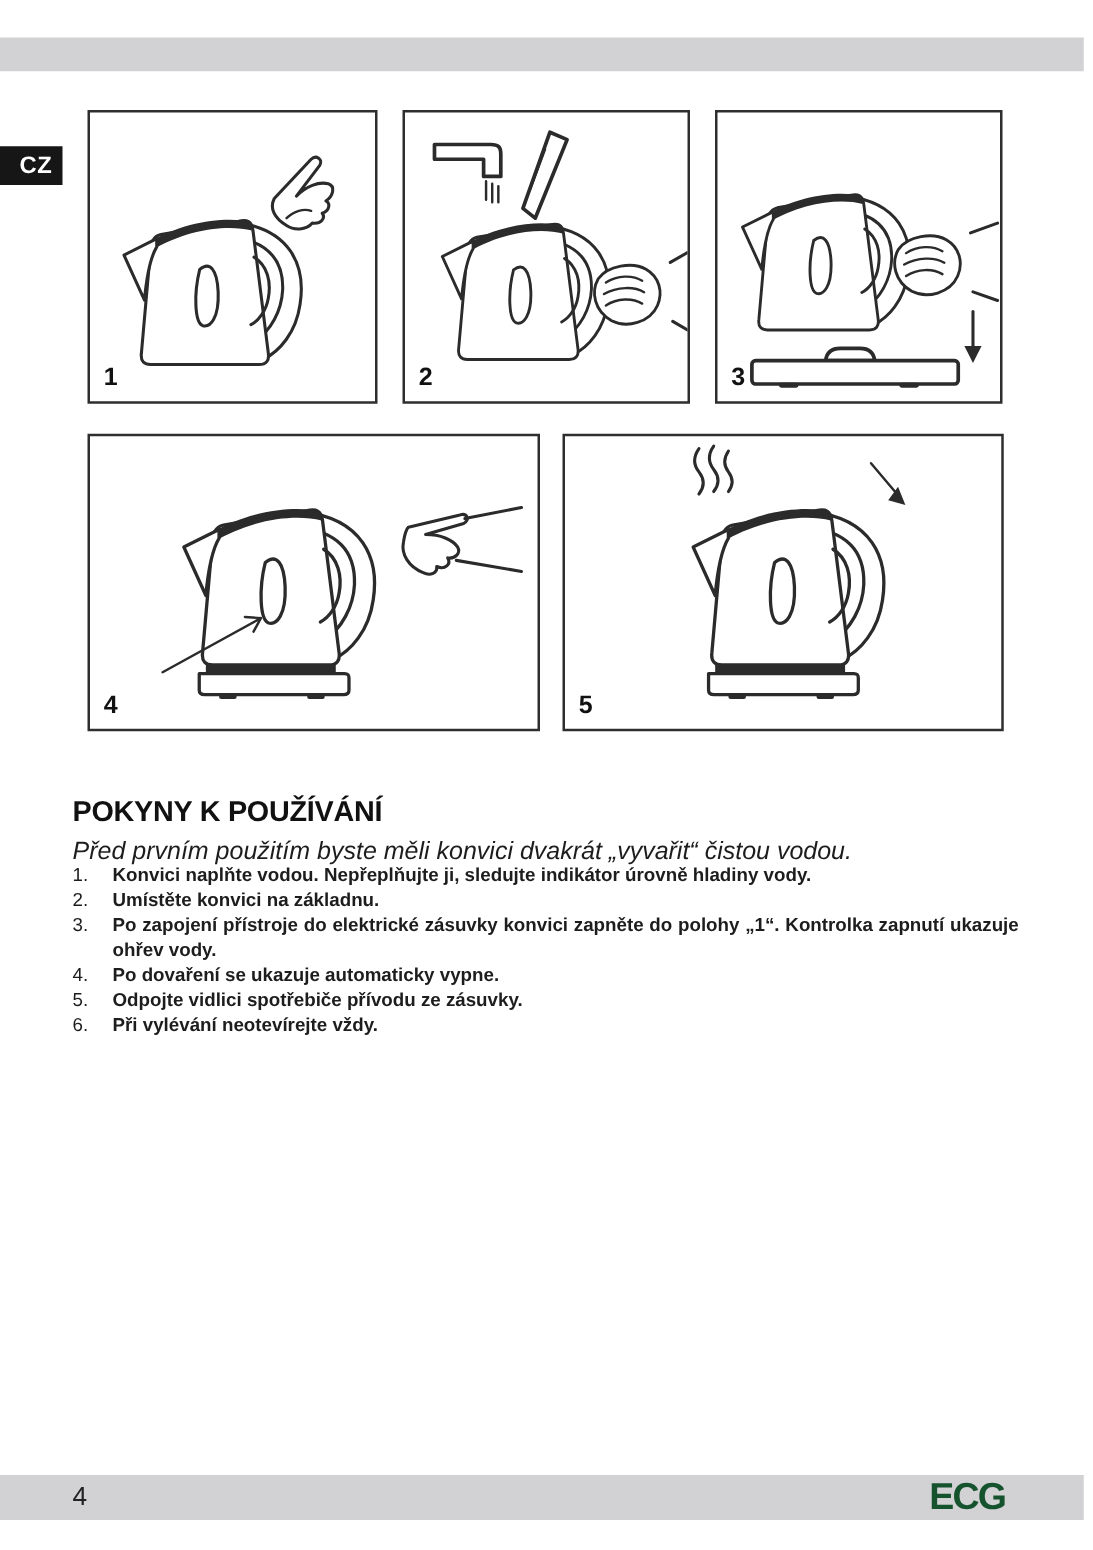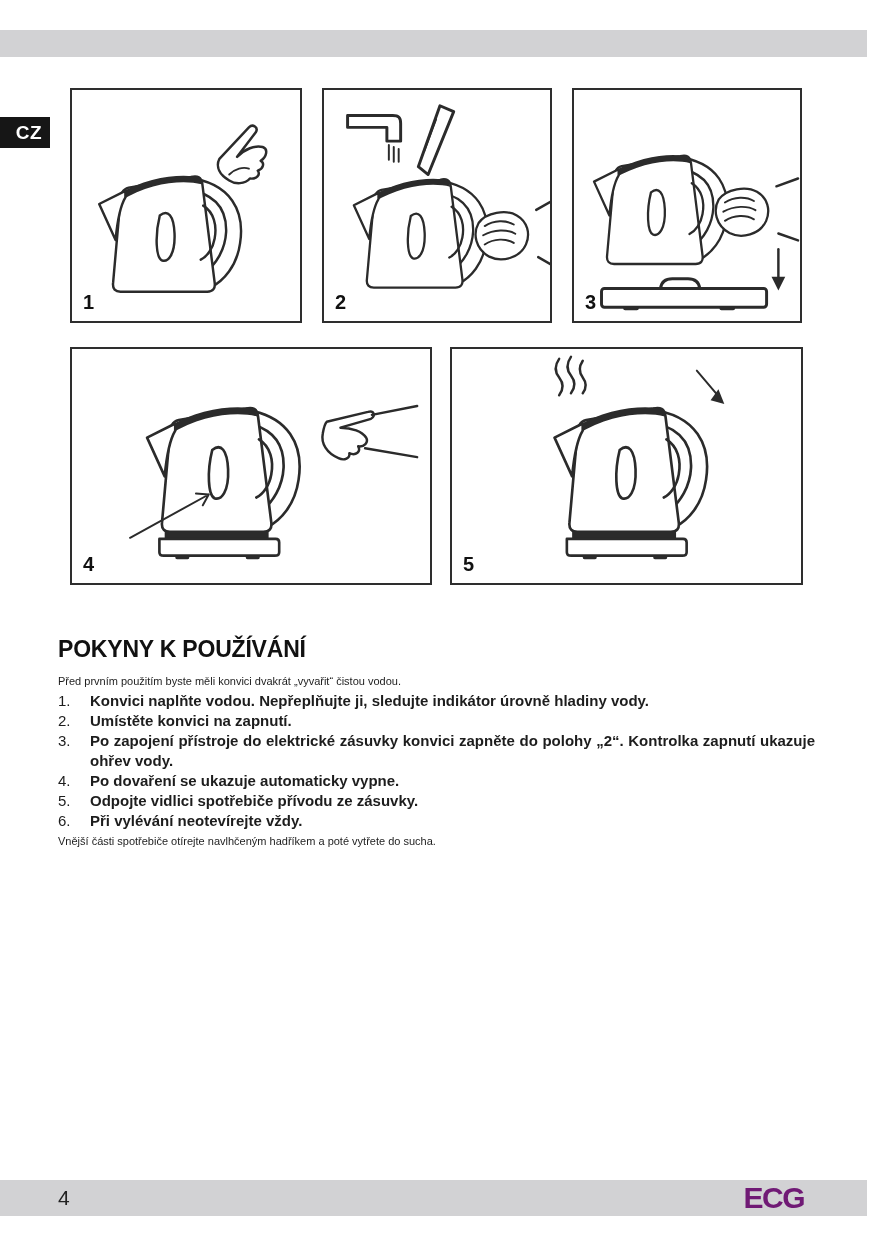--- a/index.html
+++ b/index.html
@@ -17,32 +17,32 @@
   .fig .fig-num{position:absolute;left:11px;bottom:7px;font-weight:700;font-size:20px;color:#111;}
   .fig1{left:70px;top:88px;width:232px;height:235px;}
   .fig2{left:322px;top:88px;width:230px;height:235px;}
   .fig3{left:572px;top:88px;width:230px;height:235px;}
   .fig4{left:70px;top:347px;width:362px;height:238px;}
   .fig5{left:450px;top:347px;width:353px;height:238px;}
 
   .content{position:absolute;left:58px;top:604px;width:757px;margin-top:32px;}
   .content h1{margin:0 0 8px 0;font-size:23px;line-height:27px;font-weight:700;letter-spacing:-0.2px;color:#111;}
   .content h1.second{margin-top:20px;}
-  .content p{margin:0;font-size:11px;line-height:20px;}
+  .content p{margin:0;font-size:20px;line-height:20px;font-style:italic;}
   .just{text-align:justify;}
   .list{margin:0;}
   .li{display:flex;font-size:15px;line-height:20px;}
   .li .num{flex:0 0 32px;}
   .li .txt{flex:1;text-align:justify;font-weight:bold;}
 
   .footer-bar{position:absolute;top:1180px;left:0;width:874px;height:36px;background:#d2d2d4;
               display:flex;align-items:center;justify-content:space-between;
               padding:0 70px 0 58px;box-sizing:border-box;}
   .pnum{font-size:21px;color:#222;}
-  .logo{font-size:30px;font-weight:700;letter-spacing:-1.5px;color:#701a75;}
+  .logo{font-size:30px;font-weight:700;letter-spacing:-1.5px;color:#14532d;}
 
   .lineart{stroke:#2b2b2b;fill:none;stroke-linecap:round;stroke-linejoin:round;}
 </style>
 </head>
 <body>
 
 <div class="page">
 
   <svg width="0" height="0" style="position:absolute">
     <defs>
@@ -153,41 +153,40 @@
     <h1>POKYNY K POUŽÍVÁNÍ</h1>
     <p>Před prvním použitím byste měli konvici dvakrát „vyvařit“ čistou vodou.</p>
 
     <div class="list">
       <div class="li">
         <span class="num">1.</span>
         <span class="txt">Konvici naplňte vodou. Nepřeplňujte ji, sledujte indikátor úrovně hladiny vody.</span>
       </div>
       <div class="li">
         <span class="num">2.</span>
-        <span class="txt">Umístěte konvici na zapnutí.</span>
+        <span class="txt">Umístěte konvici na základnu.</span>
       </div>
       <div class="li">
         <span class="num">3.</span>
-        <span class="txt">Po zapojení přístroje do elektrické zásuvky konvici zapněte do polohy „2“. Kontrolka zapnutí ukazuje ohřev vody.</span>
+        <span class="txt">Po zapojení přístroje do elektrické zásuvky konvici zapněte do polohy „1“. Kontrolka zapnutí ukazuje ohřev vody.</span>
       </div>
       <div class="li">
         <span class="num">4.</span>
         <span class="txt">Po dovaření se ukazuje automaticky vypne.</span>
       </div>
       <div class="li">
         <span class="num">5.</span>
         <span class="txt">Odpojte vidlici spotřebiče přívodu ze zásuvky.</span>
       </div>
       <div class="li">
         <span class="num">6.</span>
         <span class="txt">Při vylévání neotevírejte vždy.</span>
       </div>
     </div>
 
-    <p>Vnější části spotřebiče otírejte navlhčeným hadříkem a poté vytřete do sucha.</p>
   </div>
 
   <div class="footer-bar">
     <span class="pnum">4</span>
     <span class="logo">ECG</span>
   </div>
 
 </div>
 
 </body></html>

